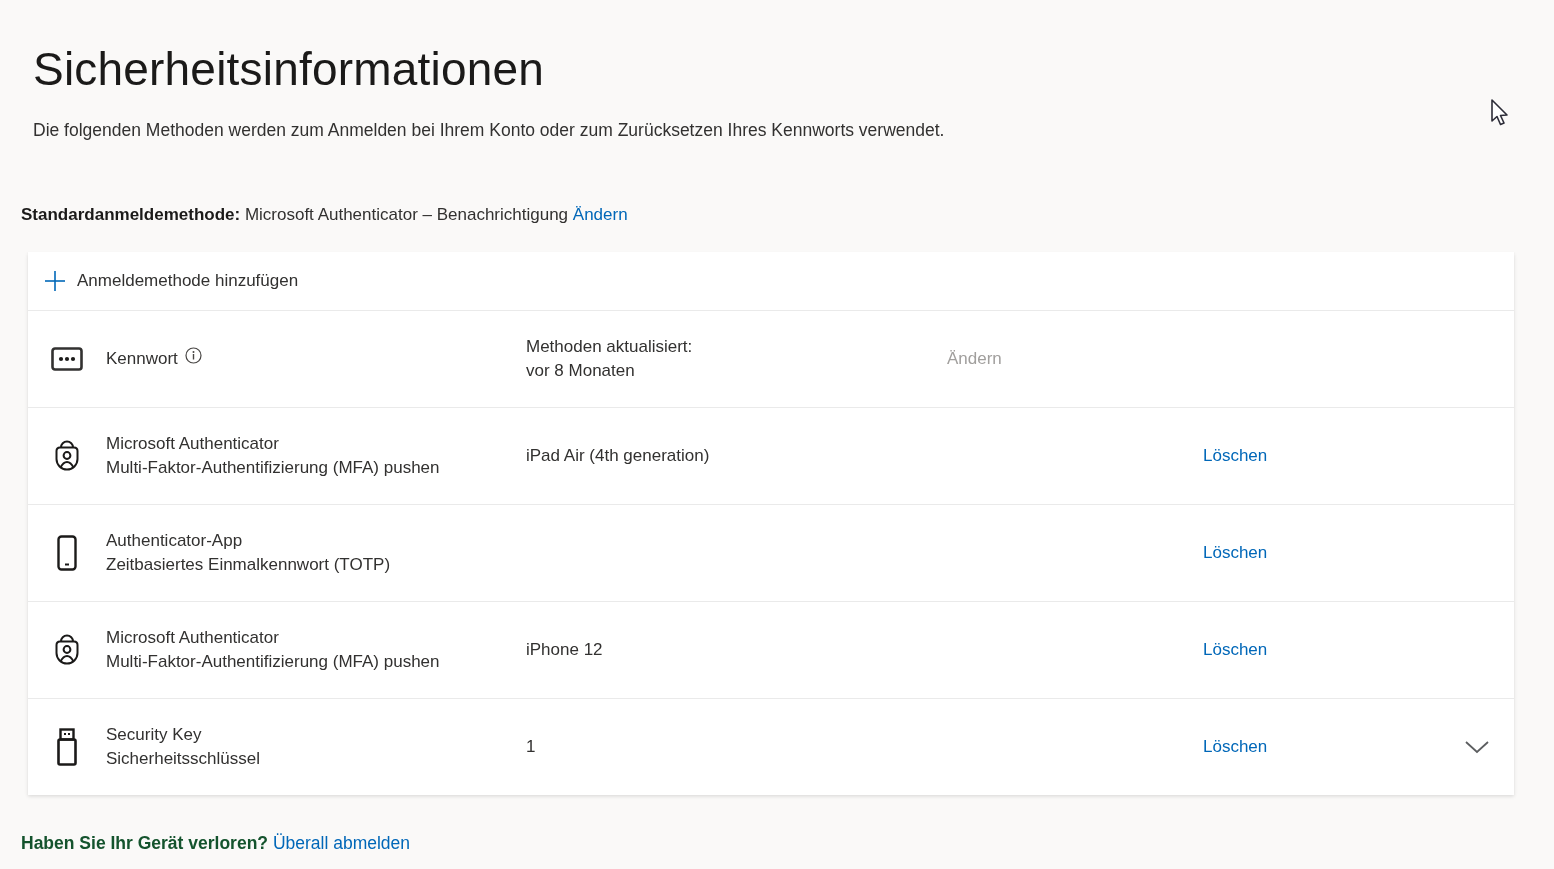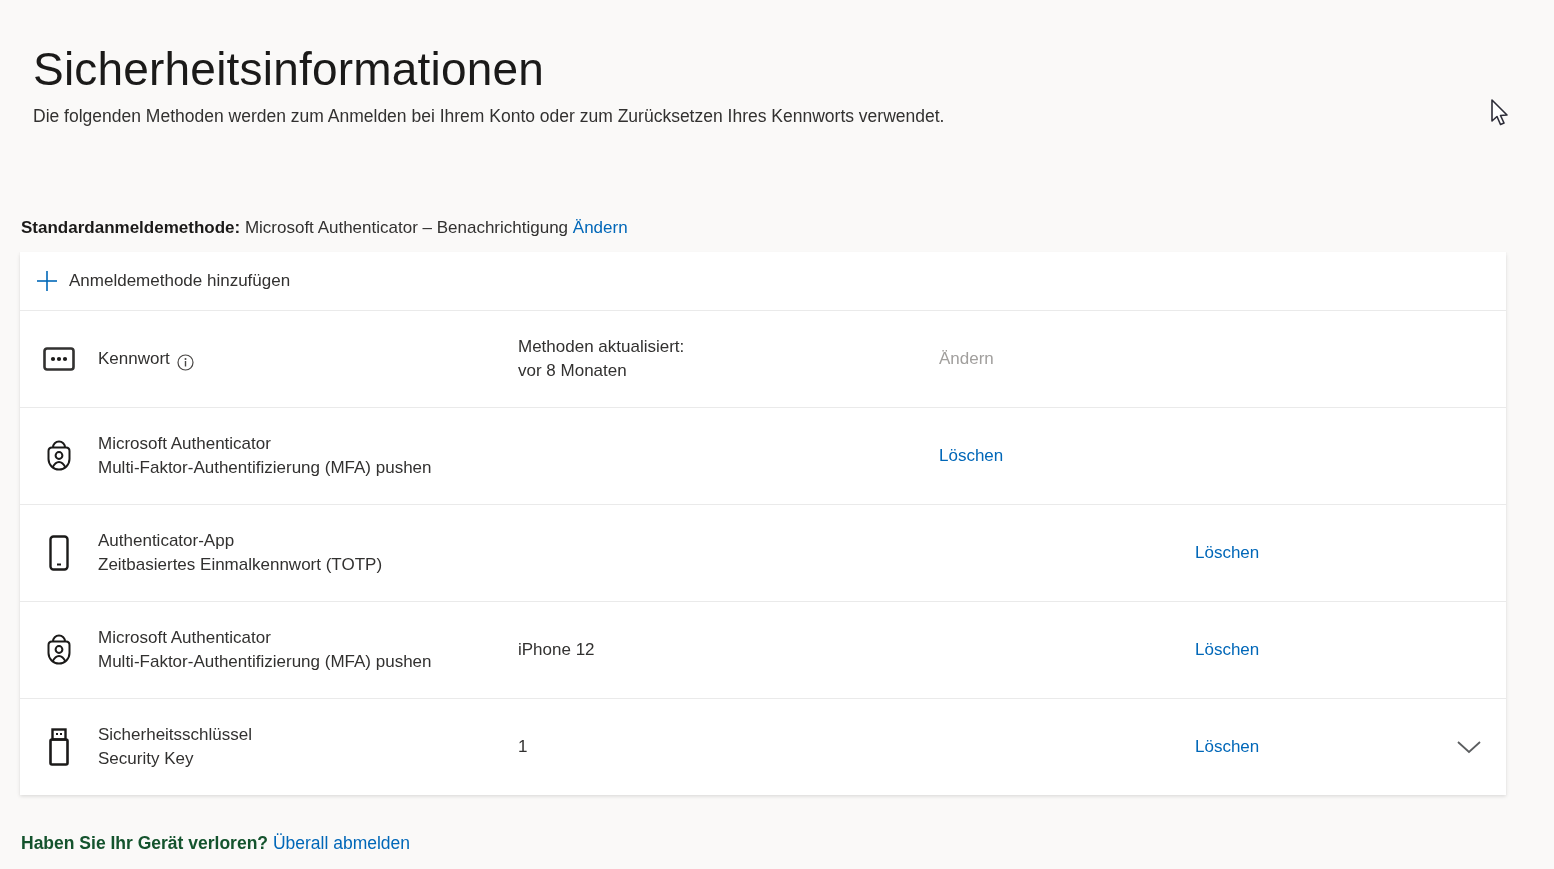--- a/index.html
+++ b/index.html
@@ -11,38 +11,38 @@
     position:relative;
   }
   .page-header { padding:42px 0 0 33px; }
   .page-title {
     font-size:46px;
     font-weight:300;
     color:#1b1a19;
     letter-spacing:0.2px;
   }
   .page-subtitle {
-    margin-top:10px;
+    margin-top:24px;
     font-size:17.5px;
     color:#323130;
   }
   .default-method {
-    margin:91px 0 0 21px;
+    margin:64px 0 0 21px;
     font-size:17px;
   }
   .default-method .dm-label { font-weight:700; color:#1b1a19; }
   .default-method .dm-value { color:#323130; }
   .link {
     color:#0067b8;
     text-decoration:none;
     cursor:pointer;
   }
   .card {
     position:absolute;
-    left:20px; top:252px;
+    left:28px; top:252px;
     width:1486px;
     background:#ffffff;
     box-shadow:0 1.6px 3.6px rgba(0,0,0,0.13), 0 0.3px 0.9px rgba(0,0,0,0.11);
   }
   .add-row {
     height:58px;
     display:flex;
     align-items:center;
     padding-left:16px;
     cursor:pointer;
@@ -51,21 +51,21 @@
   .add-row .add-label { font-size:17px; color:#323130; }
   .method-row {
     height:97px;
     border-top:1px solid #eaeaea;
     display:grid;
     grid-template-columns:78px 420px 421px 256px 236px 75px;
     align-items:center;
   }
   .cell-icon { display:flex; justify-content:center; align-items:center; }
   .cell-name { font-size:17px; line-height:24px; color:#323130; }
-  .name-line { display:flex; align-items:flex-end; gap:7px; }
+  .name-line { display:flex; align-items:flex-start; gap:7px; }
   .cell-detail { font-size:17px; line-height:24px; color:#323130; }
   .cell-action { font-size:17px; }
   .action-disabled { color:#a19f9d; }
   .cell-chevron { display:flex; justify-content:center; align-items:center; cursor:pointer; }
   .footer-line {
     position:absolute;
     left:21px; top:833px;
     font-size:17.5px;
   }
   .footer-line .fq { font-weight:700; color:#14532d; }
@@ -132,20 +132,21 @@
         <path d="M10 9.5 a6 6 0 0 1 12 0" fill="none" stroke="#1b1a19" stroke-width="2"></path>
         <path d="M5.5 13 q0 -3.5 3.5 -3.5 h14 q3.5 0 3.5 3.5 v8 a10.5 10.5 0 0 1 -21 0 z" fill="none" stroke="#1b1a19" stroke-width="2"></path>
         <circle cx="16" cy="17.5" r="3.4" fill="none" stroke="#1b1a19" stroke-width="2"></circle>
         <path d="M9.5 29.5 q2.8 -5.5 6.5 -5.5 t6.5 5.5" fill="none" stroke="#1b1a19" stroke-width="2"></path>
       </svg>
     </div>
     <div class="cell-name">
       <div>Microsoft Authenticator</div>
       <div>Multi-Faktor-Authentifizierung (MFA) pushen</div>
     </div>
+    <div class="cell-detail">iPad Air (4th generation)</div>
     <div class="cell-action"></div>
     <div class="cell-action">
       <a class="link">Löschen</a>
     </div>
     <div></div>
   </div>
 
   <div class="method-row">
     <div class="cell-icon">
       <svg width="20" height="36" viewBox="0 0 20 36">
@@ -189,22 +190,22 @@
   <div class="method-row">
     <div class="cell-icon">
       <svg width="24" height="38" viewBox="0 0 24 38">
         <rect x="5.5" y="1.5" width="13" height="10" fill="none" stroke="#1b1a19" stroke-width="2.4"></rect>
         <rect x="9" y="5" width="2" height="2" fill="#1b1a19"></rect>
         <rect x="13" y="5" width="2" height="2" fill="#1b1a19"></rect>
         <rect x="3.5" y="11.5" width="17" height="25" rx="1.5" fill="none" stroke="#1b1a19" stroke-width="2.6"></rect>
       </svg>
     </div>
     <div class="cell-name">
+      <div>Security Key</div>
       <div>Sicherheitsschlüssel</div>
-      <div>Security Key</div>
     </div>
     <div class="cell-detail">1</div>
     <div class="cell-action"></div>
     <div class="cell-action">
       <a class="link">Löschen</a>
     </div>
     <div class="cell-chevron">
       <svg width="26" height="14" viewBox="0 0 26 14">
         <polyline points="2,2 13,12 24,2" fill="none" stroke="#5c5e60" stroke-width="1.8"></polyline>
       </svg>

